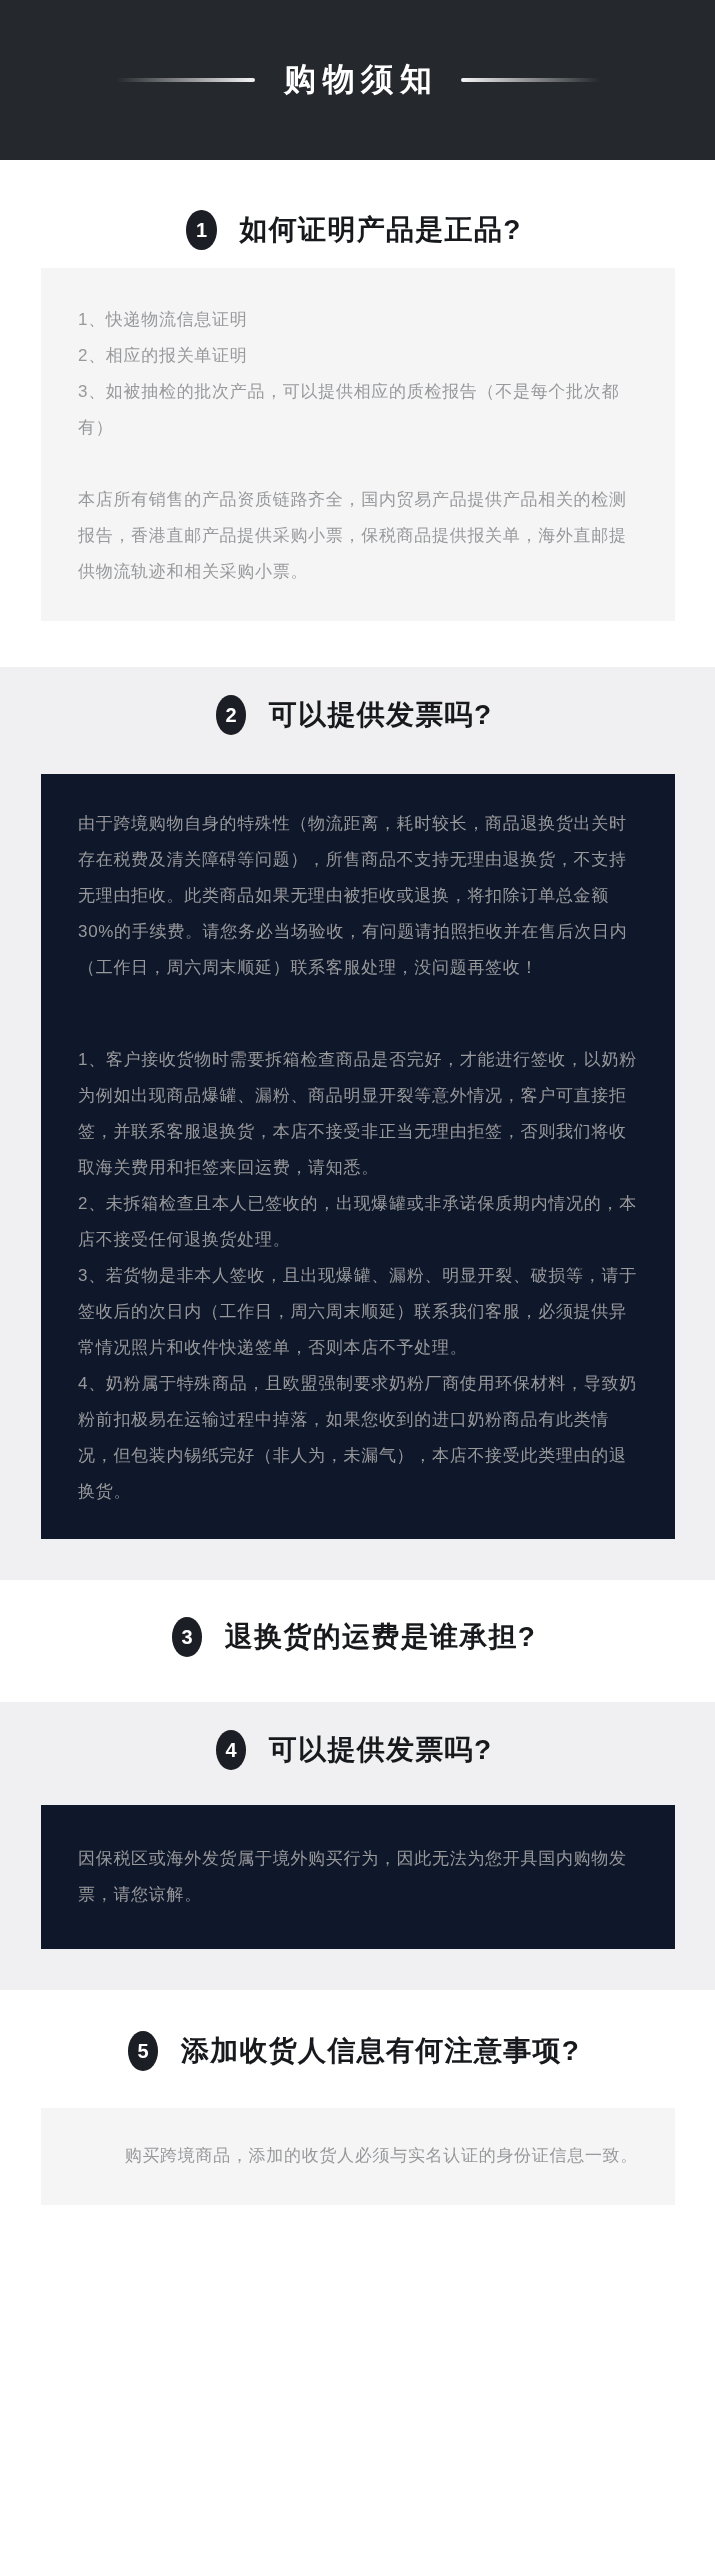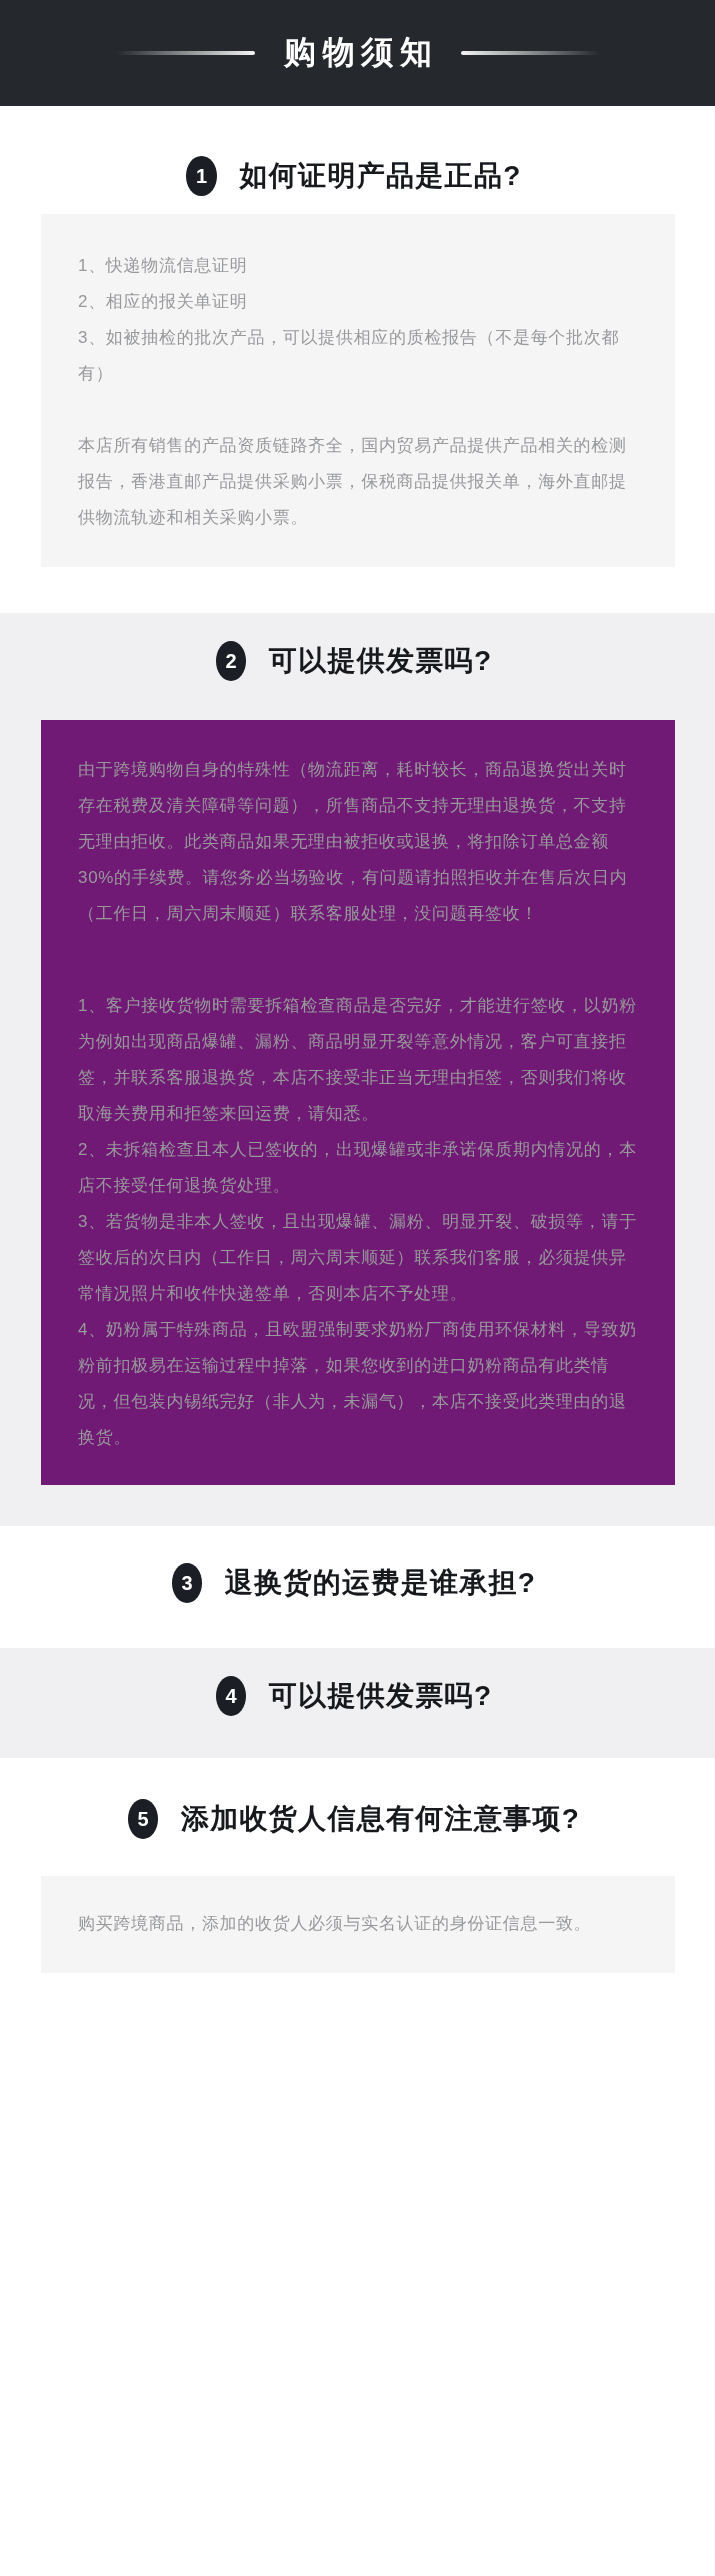--- a/index.html
+++ b/index.html
@@ -4,21 +4,21 @@
 <style>
   html,body{margin:0;padding:0;}
   body{
     width:716px;
     background:#ffffff;
     font-family:"Liberation Sans","DejaVu Sans",sans-serif;
     -webkit-font-smoothing:antialiased;
   }
   
   .header{
-    height:106px;
+    height:160px;
     background:#25282c;
     display:flex;
     align-items:center;
     justify-content:center;
   }
   .header h1{
     margin:0;
     color:#ffffff;
     font-size:32px;
     font-weight:700;
@@ -84,36 +84,36 @@
   }
   .gray-card{
     background:#f5f5f6;
     padding:34px 37px 30.5px 37px;
   }
   .band{
     background:#f0f0f2;
     padding:28px 0 41px 0;
   }
   .white-card{
-    background:#701a75;
+    background:#0f172a;
     padding:32px 37px 29px 37px;
   }
   
   .sec-1{padding-top:49px;}
   .sec-1 .gray-card{margin-top:18px;}
   .sec-1 .p-gap{margin-top:36px;}
   .band-2{margin-top:46px;}
   .band-2 .white-card{margin-top:38px;}
   .band-2 .p-gap{margin-top:56px;}
   .sec-3{padding-top:37px;}
   .sec-3 .gray-card{margin-top:17px;padding:30.5px 37px;}
   .band-4{margin-top:44px;}
   .band-4 .white-card{margin-top:34px;padding:36px 37px;}
   .sec-5{padding-top:41px;padding-bottom:42px;}
-  .sec-5 .gray-card{margin-top:36px;padding:30.5px 37px;}
+  .sec-5 .gray-card{margin-top:36px;padding:30.5px 37px;text-align:right;}
 </style>
 </head>
 <body>
 
 <div class="header">
   <span class="deco-line deco-left"></span>
   <h1>购物须知</h1>
   <span class="deco-line deco-right"></span>
 </div>
 
@@ -157,20 +157,23 @@
   </div>
 </section>
 
 <div class="band band-4">
   <div class="sec-title">
     <span class="badge">
         <span>4</span>
       </span>
     <h2>可以提供发票吗?</h2>
   </div>
+  <div class="card white-card">
+    <p>因保税区或海外发货属于境外购买行为，因此无法为您开具国内购物发票，请您谅解。</p>
+  </div>
 </div>
 
 <section class="sec-5">
   <div class="sec-title">
     <span class="badge">
         <span>5</span>
       </span>
     <h2>添加收货人信息有何注意事项?</h2>
   </div>
   <div class="card gray-card">

